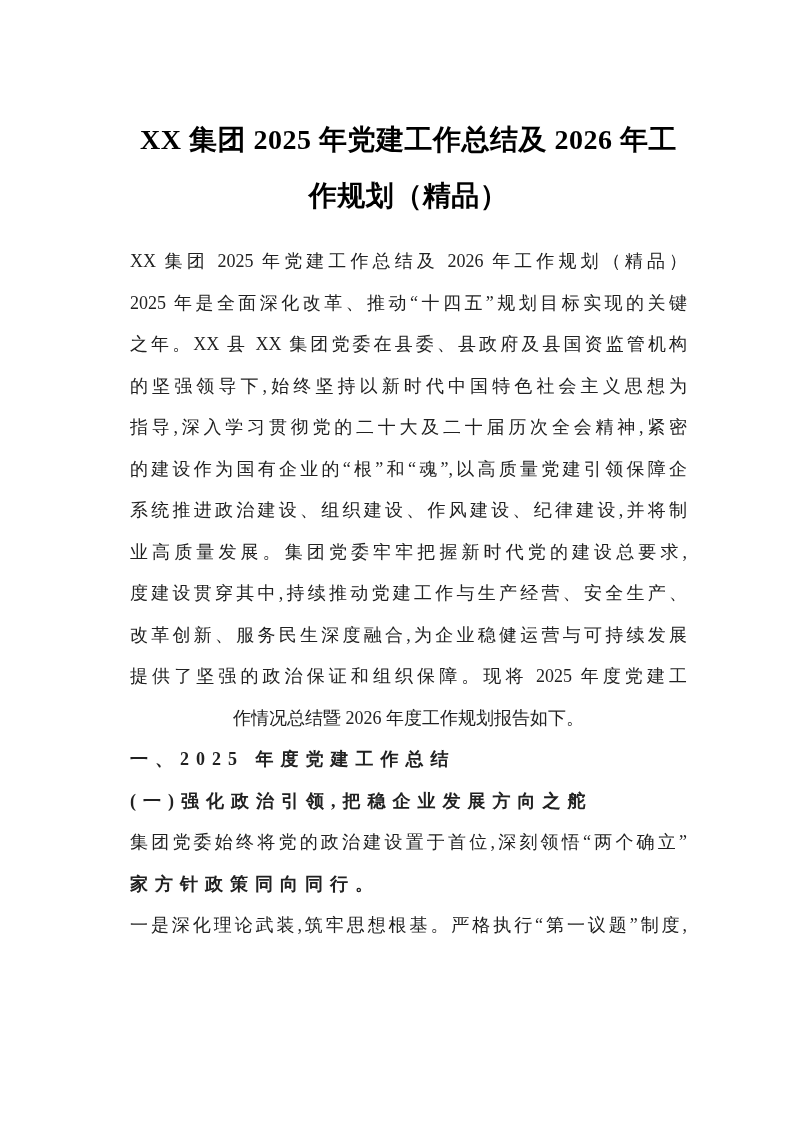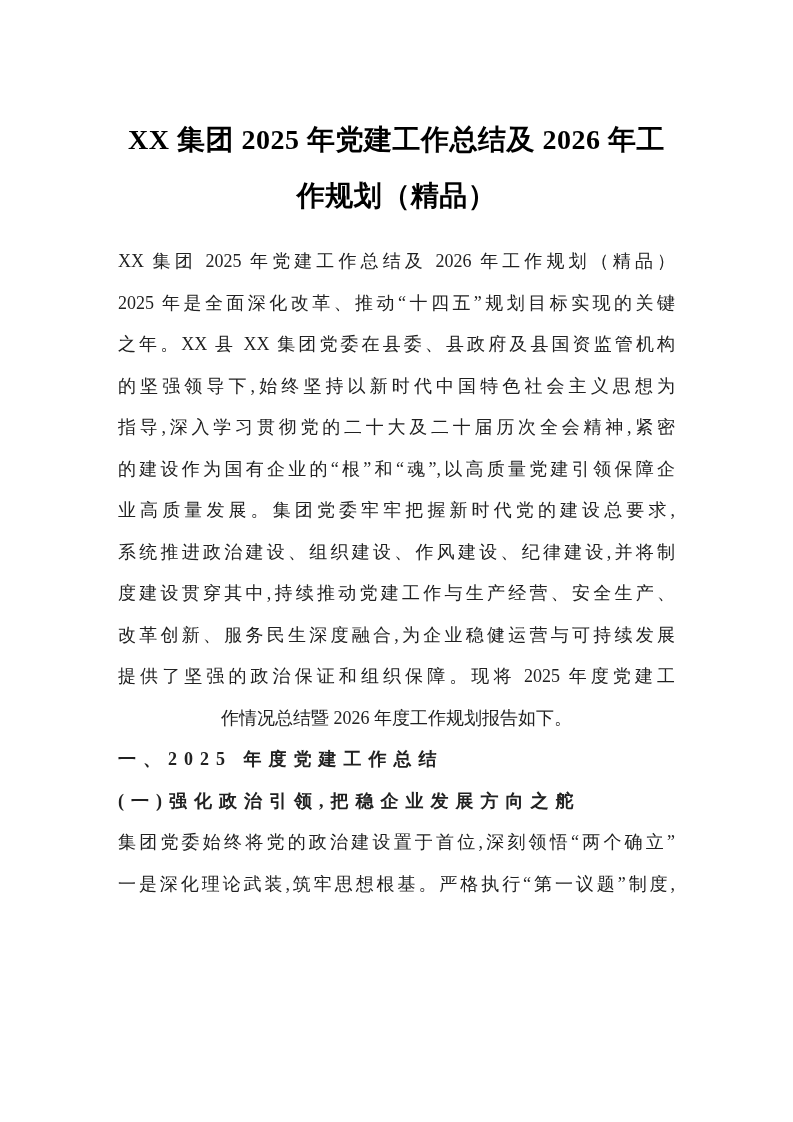--- a/index.html
+++ b/index.html
@@ -7,20 +7,21 @@
     padding: 0;
     background: #ffffff;
   }
   .page {
     position: relative;
     width: 694px;
     height: 1122px;
     background: #ffffff;
     overflow: hidden;
     font-family: "Liberation Serif", serif;
+    margin-left: 12px;
   }
   .content {
     position: absolute;
     left: 118px;
     top: 112px;
     width: 557px;
   }
   .doc-title {
     font-size: 28px;
     line-height: 56px;
@@ -69,26 +70,27 @@
       <div class="title-line">作规划（精品）</div>
     </div>
 
     <div class="doc-body">
       <div class="line j">XX 集团 2025 年党建工作总结及 2026 年工作规划（精品）</div>
       <div class="line j">2025 年是全面深化改革、推动“十四五”规划目标实现的关键</div>
       <div class="line j">之年。XX 县 XX 集团党委在县委、县政府及县国资监管机构</div>
       <div class="line j">的坚强领导下,始终坚持以新时代中国特色社会主义思想为</div>
       <div class="line j">指导,深入学习贯彻党的二十大及二十届历次全会精神,紧密</div>
       <div class="line j">的建设作为国有企业的“根”和“魂”,以高质量党建引领保障企</div>
+      <div class="line j">系统推进政治建设、组织建设、作风建设、纪律建设,并将制</div>
       <div class="line j">业高质量发展。集团党委牢牢把握新时代党的建设总要求,</div>
-      <div class="line j">系统推进政治建设、组织建设、作风建设、纪律建设,并将制</div>
       <div class="line j">度建设贯穿其中,持续推动党建工作与生产经营、安全生产、</div>
       <div class="line j">改革创新、服务民生深度融合,为企业稳健运营与可持续发展</div>
       <div class="line j">提供了坚强的政治保证和组织保障。现将 2025 年度党建工</div>
       <div class="line p">作情况总结暨 2026 年度工作规划报告如下。</div>
       <div class="line w">一、2025 年度党建工作总结</div>
       <div class="line w">(一)强化政治引领,把稳企业发展方向之舵</div>
       <div class="line j">集团党委始终将党的政治建设置于首位,深刻领悟“两个确立”</div>
+      <div class="line w">家方针政策同向同行。</div>
       <div class="line j">一是深化理论武装,筑牢思想根基。严格执行“第一议题”制度,</div>
     </div>
 
   </div>
 </div>
 
 </body></html>

